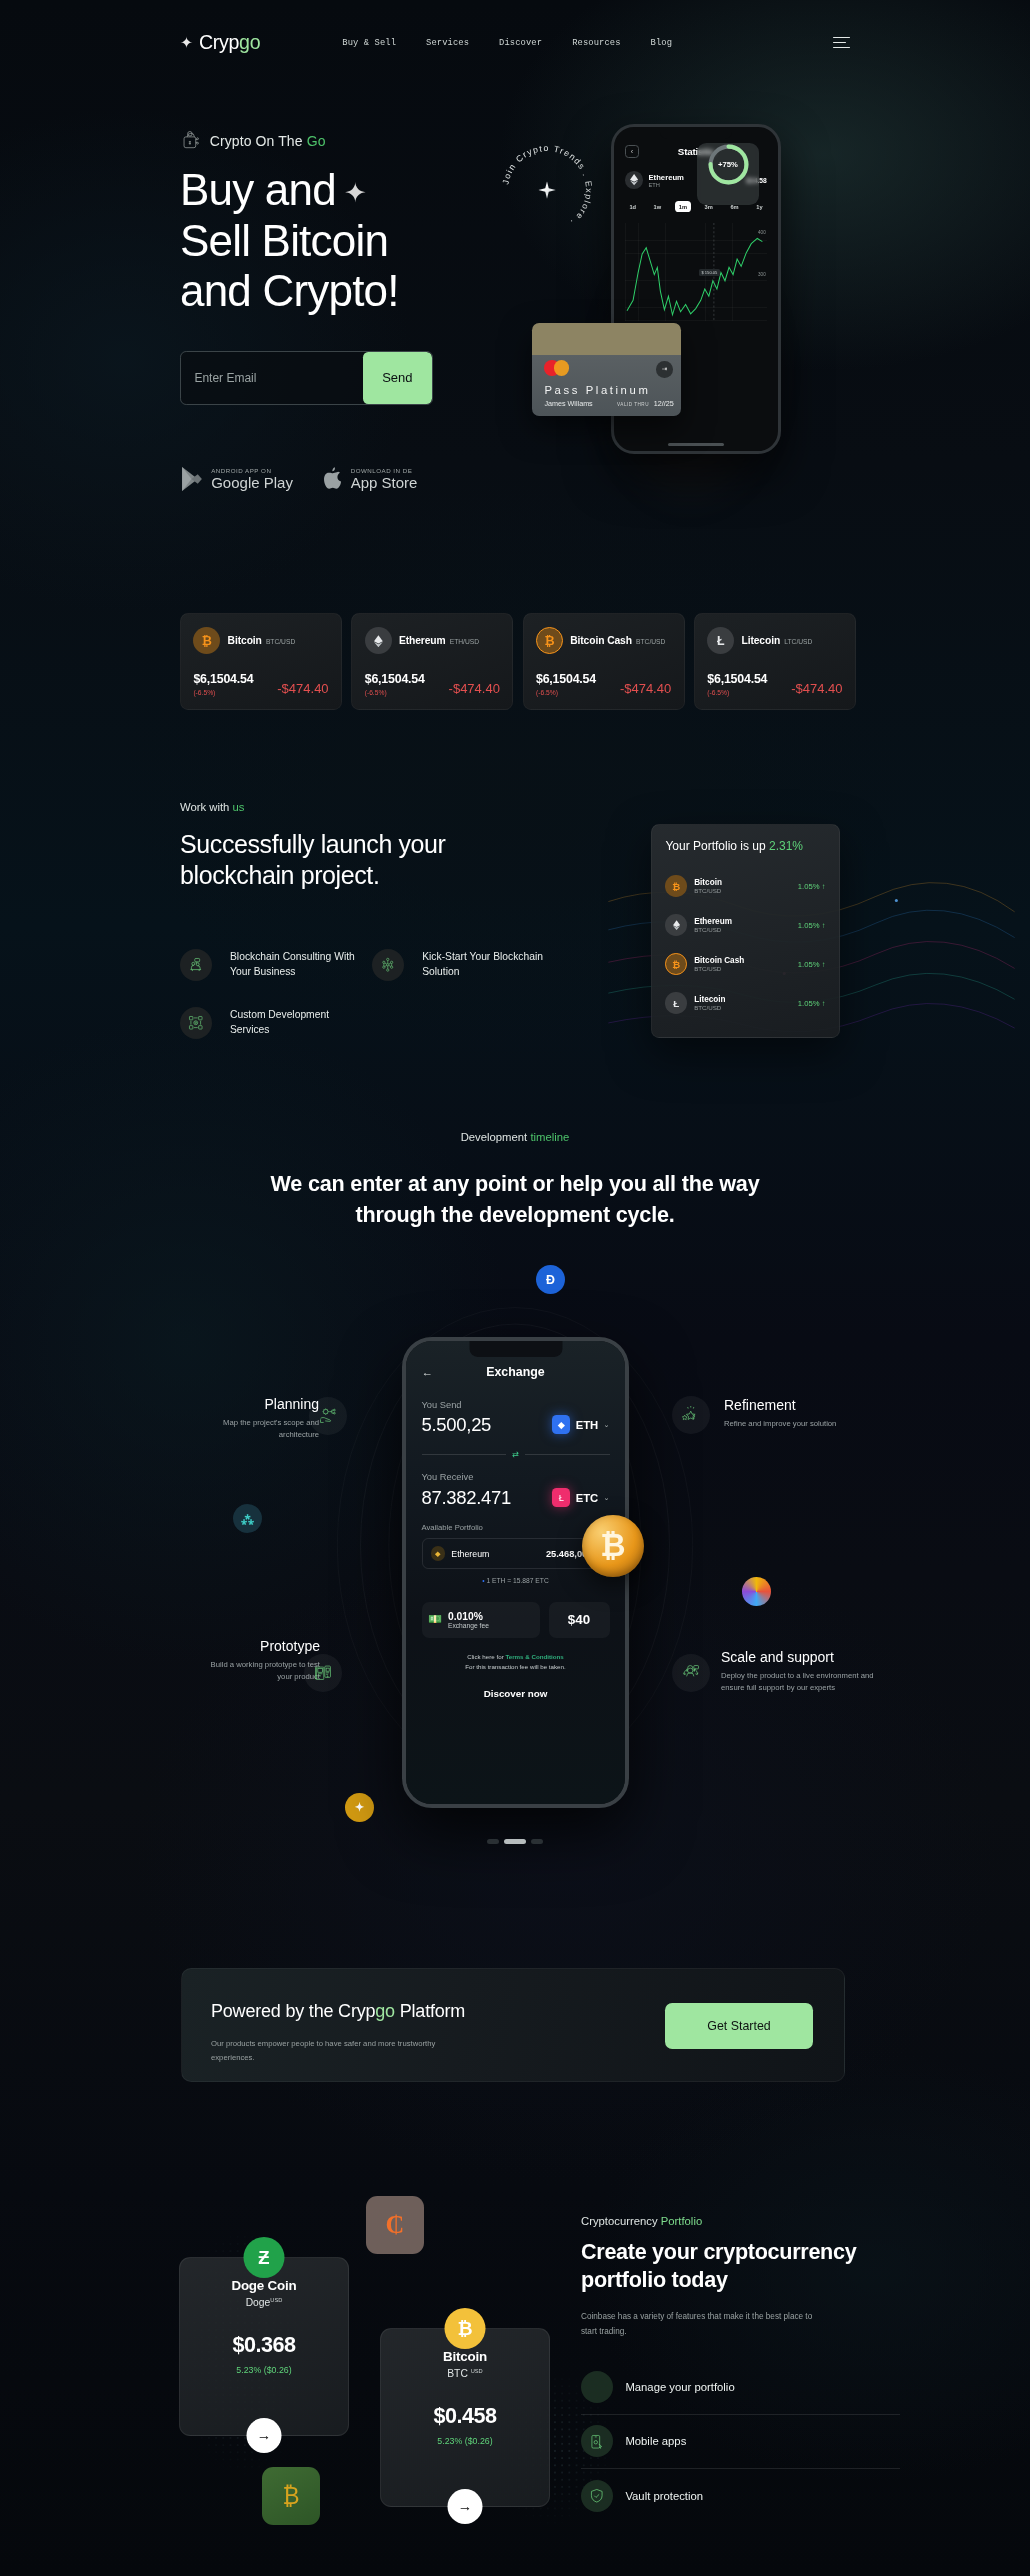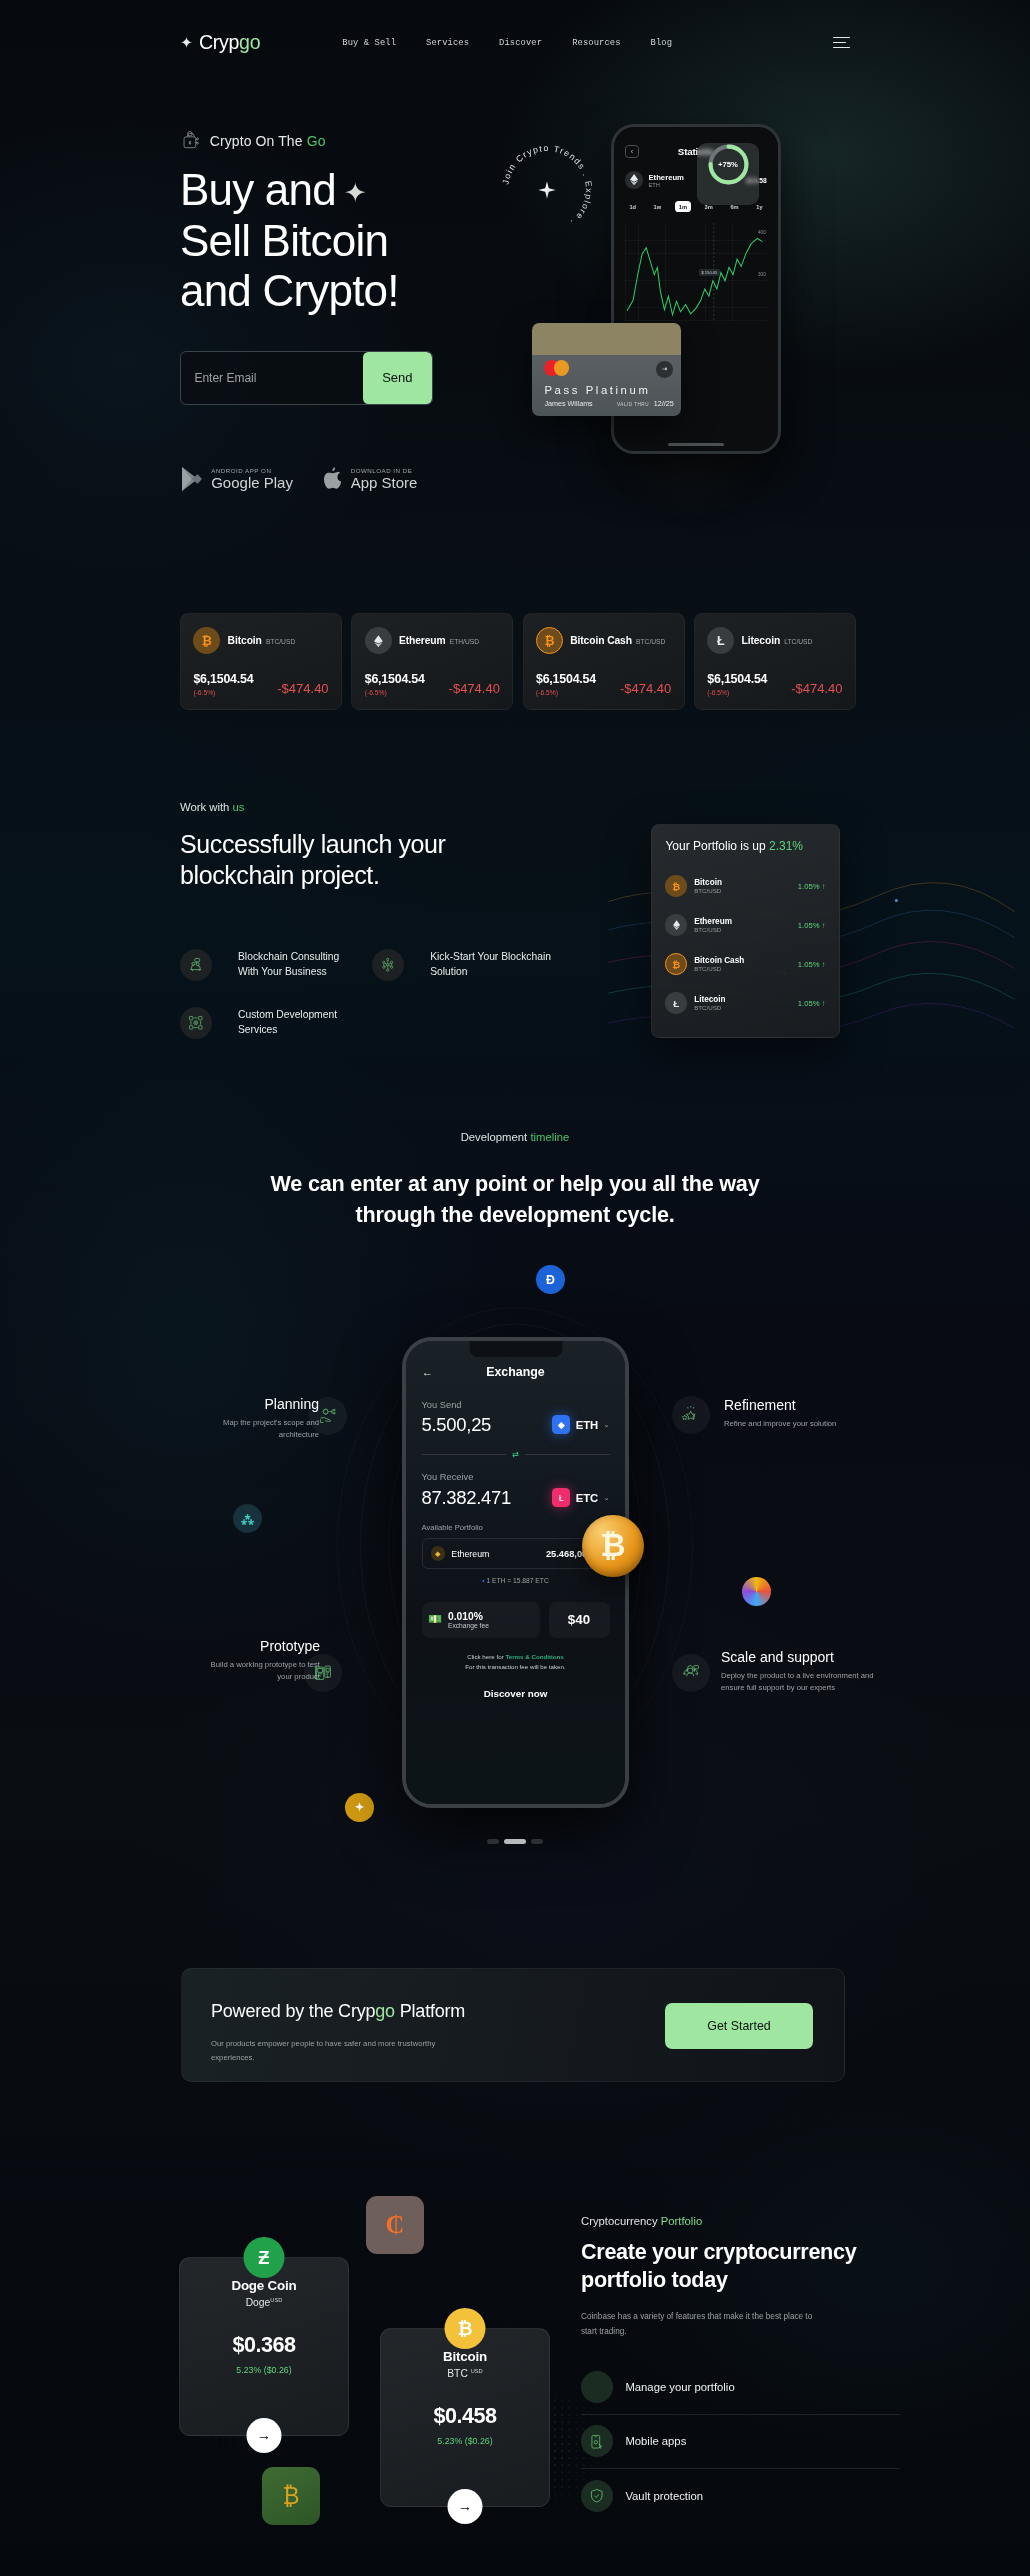--- a/index.html
+++ b/index.html
@@ -184,21 +184,21 @@
   .cc-price { font-size:12.4px; font-weight:700; letter-spacing:-0.2px; }
   .cc-pct { font-size:6.7px; color:#e24f4f; margin-top:2.6px; }
   .cc-chg { font-size:13px; color:#e24f4f; }
 
   
   .work { position:absolute; top:801px; left:180px; width:371px; }
   .kicker { font-size:11.3px; color:#dfe5e3; margin-bottom:15.5px; }
   .kicker .accent { color:#4ec46b; }
   .work h2 { font-size:25px; font-weight:400; line-height:1.26; letter-spacing:-0.4px; }
   .work-items { margin-top:57px; display:grid; grid-template-columns:1fr 1fr; gap:26px 13.4px; }
-  .witem { display:flex; align-items:center; gap:26px; }
+  .witem { display:flex; align-items:center; gap:18px; }
   .witem .bub { width:32px; height:32px; border-radius:50%; background:#1d2123;
     display:flex; align-items:center; justify-content:center; flex:0 0 auto;}
   .witem .lab { font-size:10.3px; line-height:1.4; color:#e9eeec; }
 
   .portfolio-card {
     position:absolute; top:824px; left:651px; width:189px; height:214px;
     border-radius:8.2px; padding:14.4px 13.4px;
     background:linear-gradient(165deg, rgba(40,45,48,.95), rgba(26,30,33,.95));
     border:0.5px solid rgba(255,255,255,.05);
     box-shadow:0 15.5px 41px rgba(0,0,0,.5);

